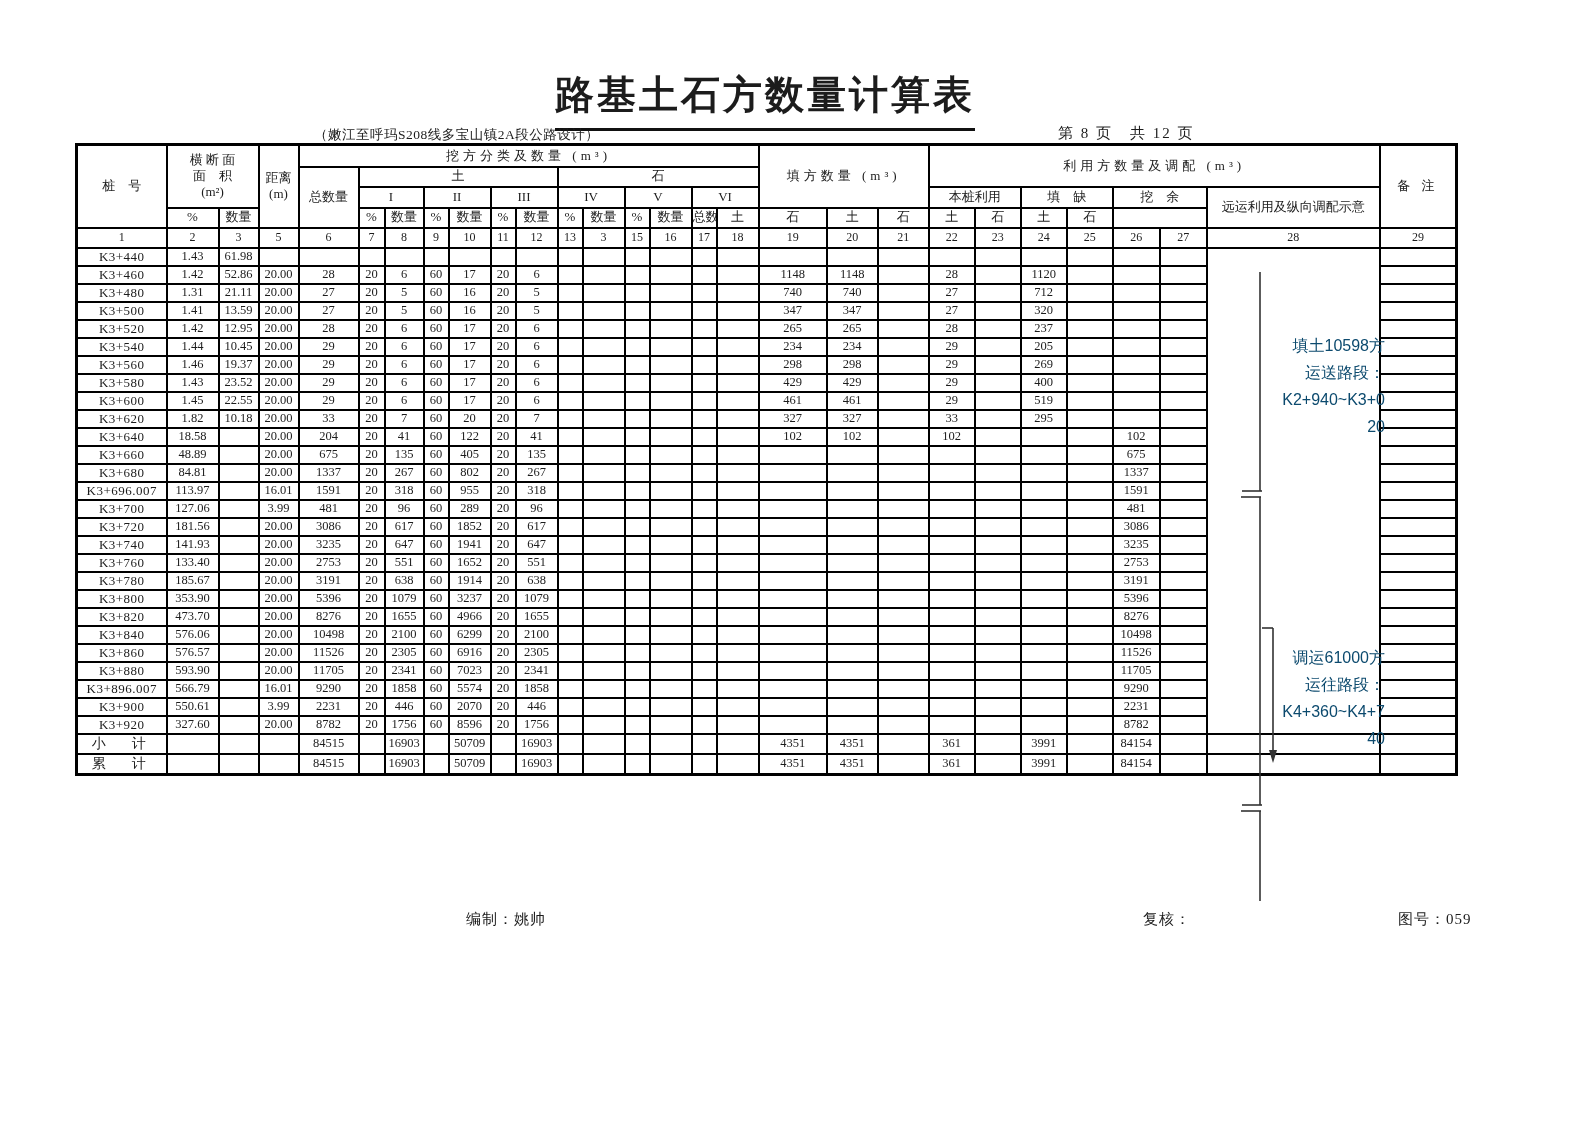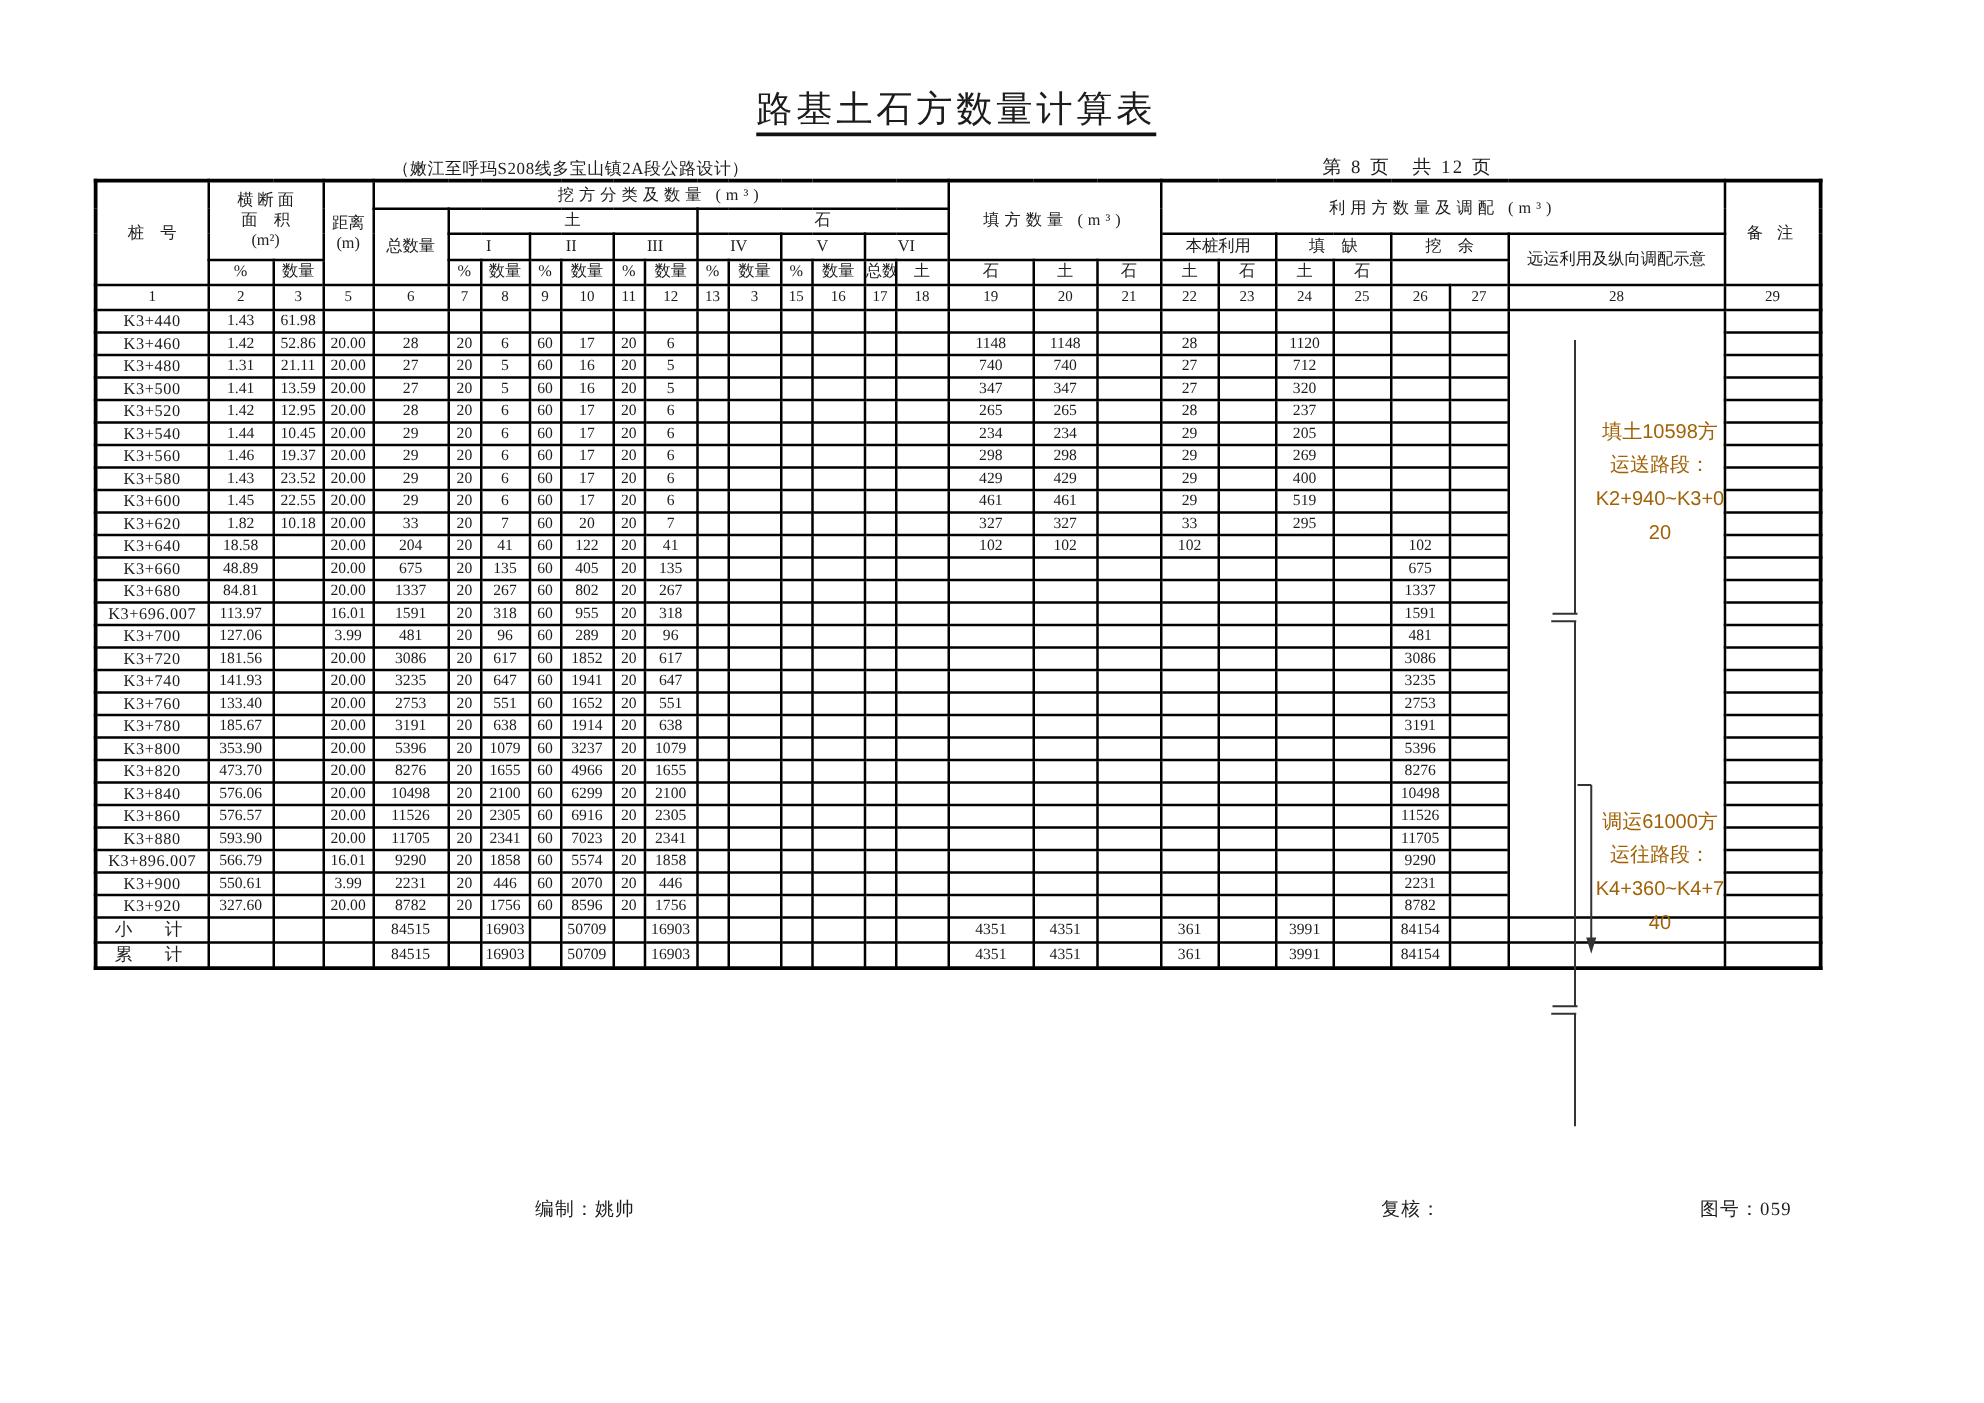--- a/index.html
+++ b/index.html
@@ -1,21 +1,21 @@
 <!DOCTYPE html>
 <html><head>
 <meta charset="utf-8">
 <style>
   html,body{margin:0;padding:0;background:#fff;}
   .sheet{position:relative;width:1587px;height:1122px;background:#ffffff;overflow:hidden;
          font-family:"Liberation Serif","DejaVu Serif",serif;color:#1c1c1c;}
 
   .title{position:absolute;left:75px;top:68px;width:1380px;text-align:center;}
-  .title span{font-family:"Liberation Sans","DejaVu Sans",sans-serif;font-size:29px;font-weight:normal;
-              letter-spacing:3px;border-bottom:3px solid #111;padding-bottom:2px;}
+  .title span{font-family:"Liberation Sans","DejaVu Sans",sans-serif;font-size:39px;font-weight:bold;
+              letter-spacing:3px;border-bottom:3px solid #111;padding-bottom:12px;}
 
   .subtitle{position:absolute;left:314px;top:126px;font-size:13.5px;letter-spacing:0.5px;}
   .page-info{position:absolute;left:1058px;top:124px;font-size:15px;letter-spacing:2px;}
 
   table.main{position:absolute;left:75px;top:143px;width:1380px;border-collapse:collapse;
              table-layout:fixed;border:3px solid #000;}
   table.main th,table.main td{border:2px solid #000;padding:0;margin:0;text-align:center;
              vertical-align:middle;font-weight:normal;overflow:hidden;white-space:nowrap;}
   table.main th{font-size:13px;line-height:1.25;}
   .pre{white-space:pre-line !important;}
@@ -24,24 +24,24 @@
   tr.hN{height:20px;} tr.hN td{font-size:12px;}
   tbody tr{height:17px;}
   td.station-cell{font-size:13px;letter-spacing:0.5px;}
   td.data-cell{font-size:12.5px;}
   td.total-label-cell{font-size:14px;letter-spacing:6px;}
   td.haul-cell{background:#fff;}
 
   .haul-overlay{position:absolute;left:1205px;top:246px;width:173px;height:657px;}
   .haul-overlay svg{position:absolute;left:0;top:0;}
   .note{position:absolute;left:66px;width:114px;font-family:"Liberation Sans","DejaVu Sans",sans-serif;
-        font-size:16px;line-height:27px;color:#a16207;white-space:pre-line;text-align:center;}
+        font-size:16px;line-height:27px;color:#0c4a6e;white-space:pre-line;text-align:right;}
   .note1{top:86px;} .note2{top:398px;}
 
-  .footer{position:absolute;top:958px;font-size:15px;letter-spacing:1px;}
+  .footer{position:absolute;top:910px;font-size:15px;letter-spacing:1px;margin-left:38px;}
   .footer.compiler{left:428px;} .footer.reviewer{left:1105px;} .footer.drawing-no{left:1360px;}
 </style>
 </head>
 <body>
 
 <div class="sheet">
 
   <div class="title">
     <span>路基土石方数量计算表</span>
   </div>

